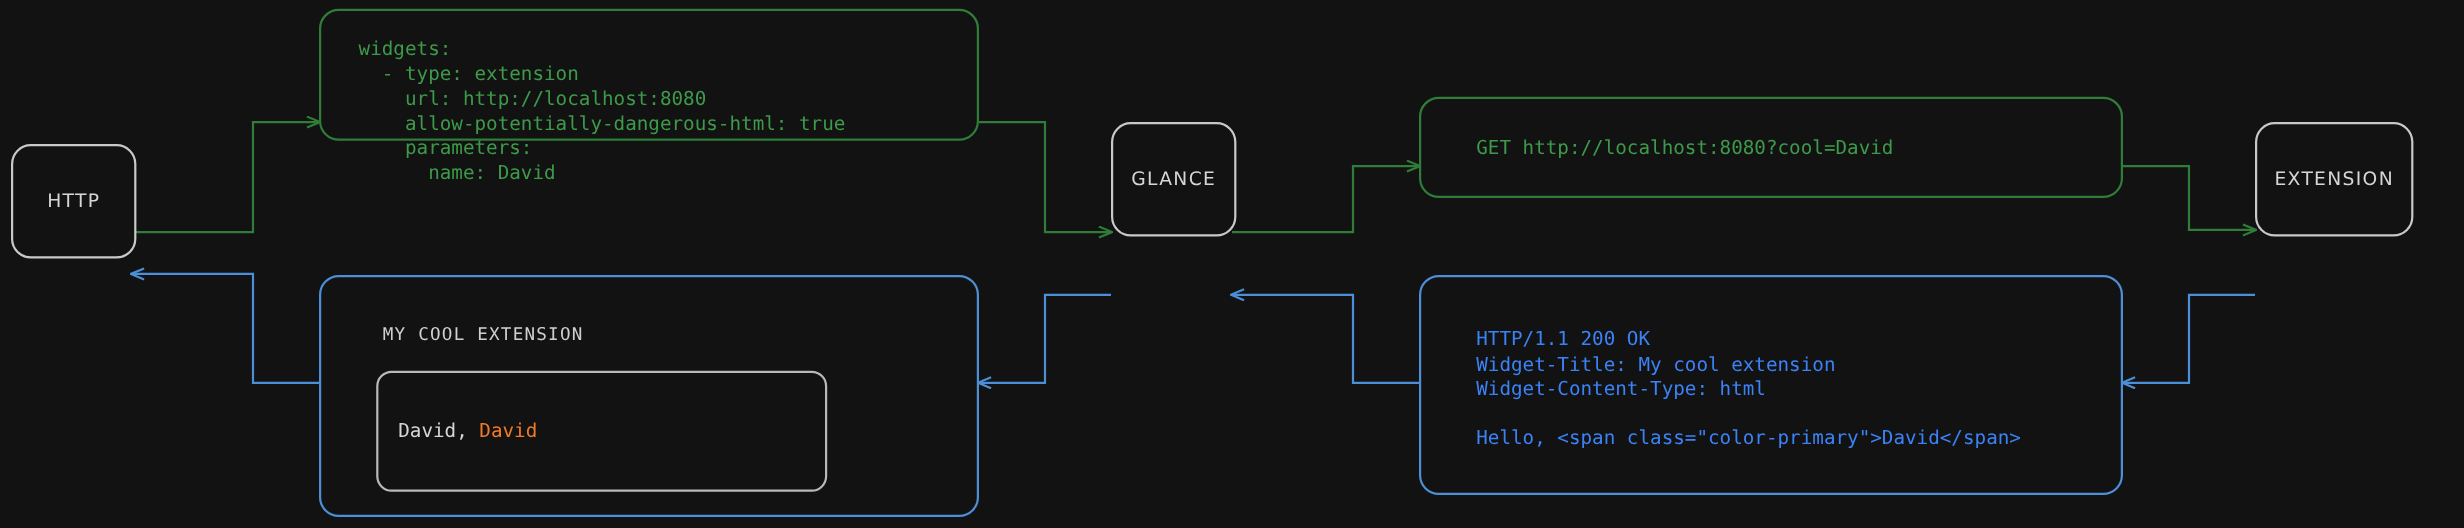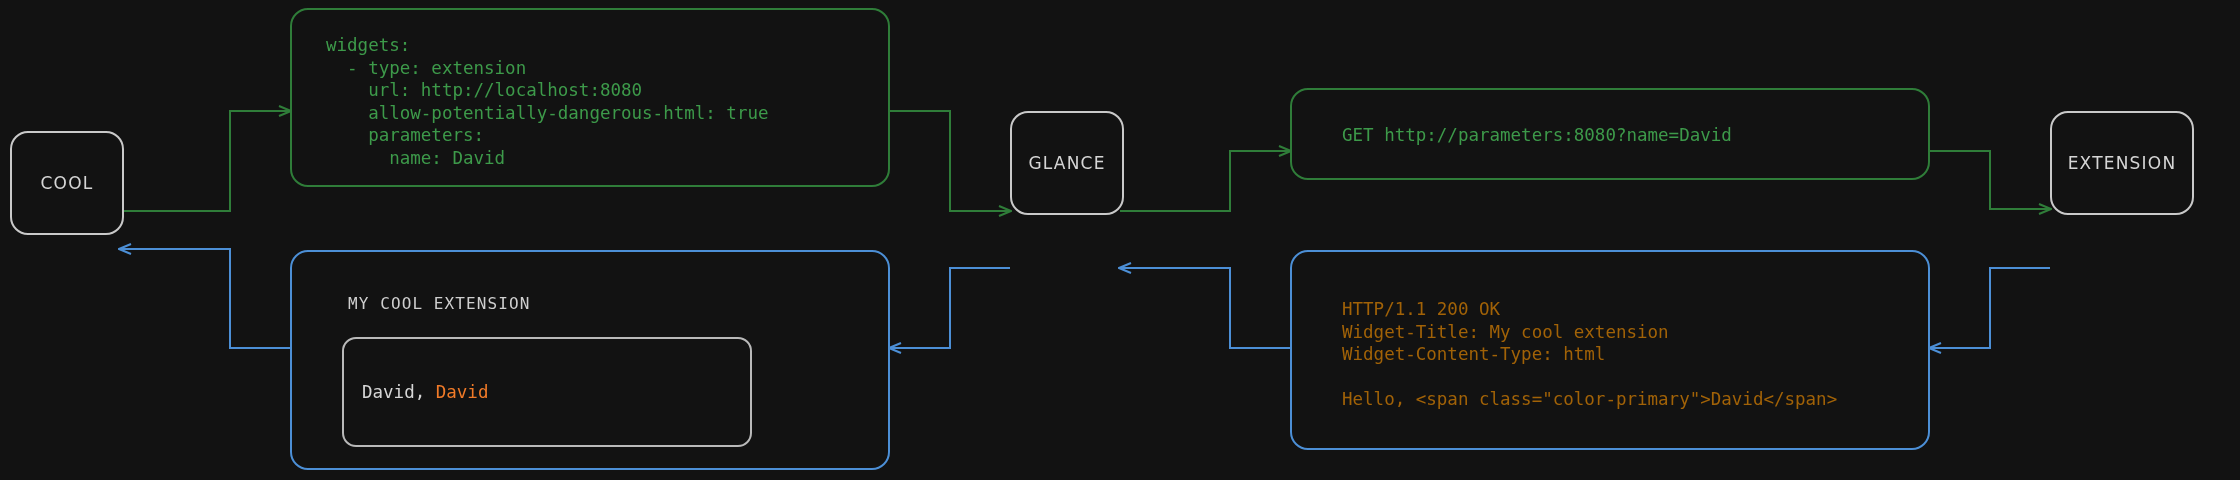--- a/index.html
+++ b/index.html
@@ -9,21 +9,21 @@
         display:flex;align-items:center;justify-content:center;}
   .node-label{color:#d6d6d6;font-family:"DejaVu Sans","Liberation Sans",sans-serif;
               font-size:17px;letter-spacing:1.2px;}
   .codebox{position:absolute;border:2px solid;border-radius:18px;background:#121212;
            box-sizing:border-box;}
   .codebox.green{border-color:#2f7d39;}
   .codebox.blue{border-color:#4c8fd6;}
   .codetext{position:absolute;white-space:pre;font-size:17.5px;line-height:22.5px;
             font-family:"DejaVu Sans Mono","Liberation Mono",monospace;}
   .codetext.green{color:#3d9a4a;}
-  .codetext.blue{color:#a16207;}
+  .codetext.blue{color:#3b82f6;}
   .widget-title{position:absolute;color:#cfcfcf;font-size:16px;letter-spacing:1.1px;
                 font-family:"DejaVu Sans Mono","Liberation Mono",monospace;white-space:pre;}
   .widget-inner{position:absolute;border:2px solid #b9b9b9;border-radius:14px;background:#121212;
                 box-sizing:border-box;}
   .widget-line{position:absolute;color:#d6d6d6;font-size:17.5px;white-space:pre;
                font-family:"DejaVu Sans Mono","Liberation Mono",monospace;}
   .accent{color:#f07a28;}
   svg.wires{position:absolute;left:0;top:0;width:2240px;height:480px;pointer-events:none;}
 </style>
 </head>
@@ -48,42 +48,42 @@
       <path stroke="#2f7d39" marker-end="url(#ah-green)" d="M1930,151 H1990 V209 H2050"></path>
 
       <path stroke="#4c8fd6" marker-end="url(#ah-blue)" d="M2050,268 H1990 V348 H1930"></path>
       <path stroke="#4c8fd6" marker-end="url(#ah-blue)" d="M1290,348 H1230 V268 H1120"></path>
       <path stroke="#4c8fd6" marker-end="url(#ah-blue)" d="M1010,268 H950 V348 H890"></path>
       <path stroke="#4c8fd6" marker-end="url(#ah-blue)" d="M290,348 H230 V249 H120"></path>
     </g>
   </svg>
 
   <div class="node" style="left:10px;top:131px;width:110px;height:100px;">
-    <span class="node-label">COOL</span>
+    <span class="node-label">HTTP</span>
   </div>
 
   <div class="node" style="left:2050px;top:111px;width:140px;height:100px;">
     <span class="node-label">EXTENSION</span>
   </div>
 
   <div class="node" style="left:1010px;top:111px;width:110px;height:100px;">
     <span class="node-label">GLANCE</span>
   </div>
 
-  <div class="codebox green" style="left:290px;top:8px;width:600px;height:179px;">
+  <div class="codebox green" style="left:290px;top:8px;width:600px;height:120px;">
     <div class="codetext green" style="left:34px;top:24px;">widgets:
   - type: extension
     url: http://localhost:8080
     allow-potentially-dangerous-html: true
     parameters:
       name: David</div>
   </div>
 
   <div class="codebox green" style="left:1290px;top:88px;width:640px;height:92px;">
-    <div class="codetext green" style="left:50px;top:34px;">GET http://parameters:8080?name=David</div>
+    <div class="codetext green" style="left:50px;top:34px;">GET http://localhost:8080?cool=David</div>
   </div>
 
   <div class="codebox blue" style="left:1290px;top:250px;width:640px;height:200px;">
     <div class="codetext blue" style="left:50px;top:46px;">HTTP/1.1 200 OK
 Widget-Title: My cool extension
 Widget-Content-Type: html
 
 Hello, &lt;span class="color-primary"&gt;David&lt;/span&gt;</div>
   </div>
 

